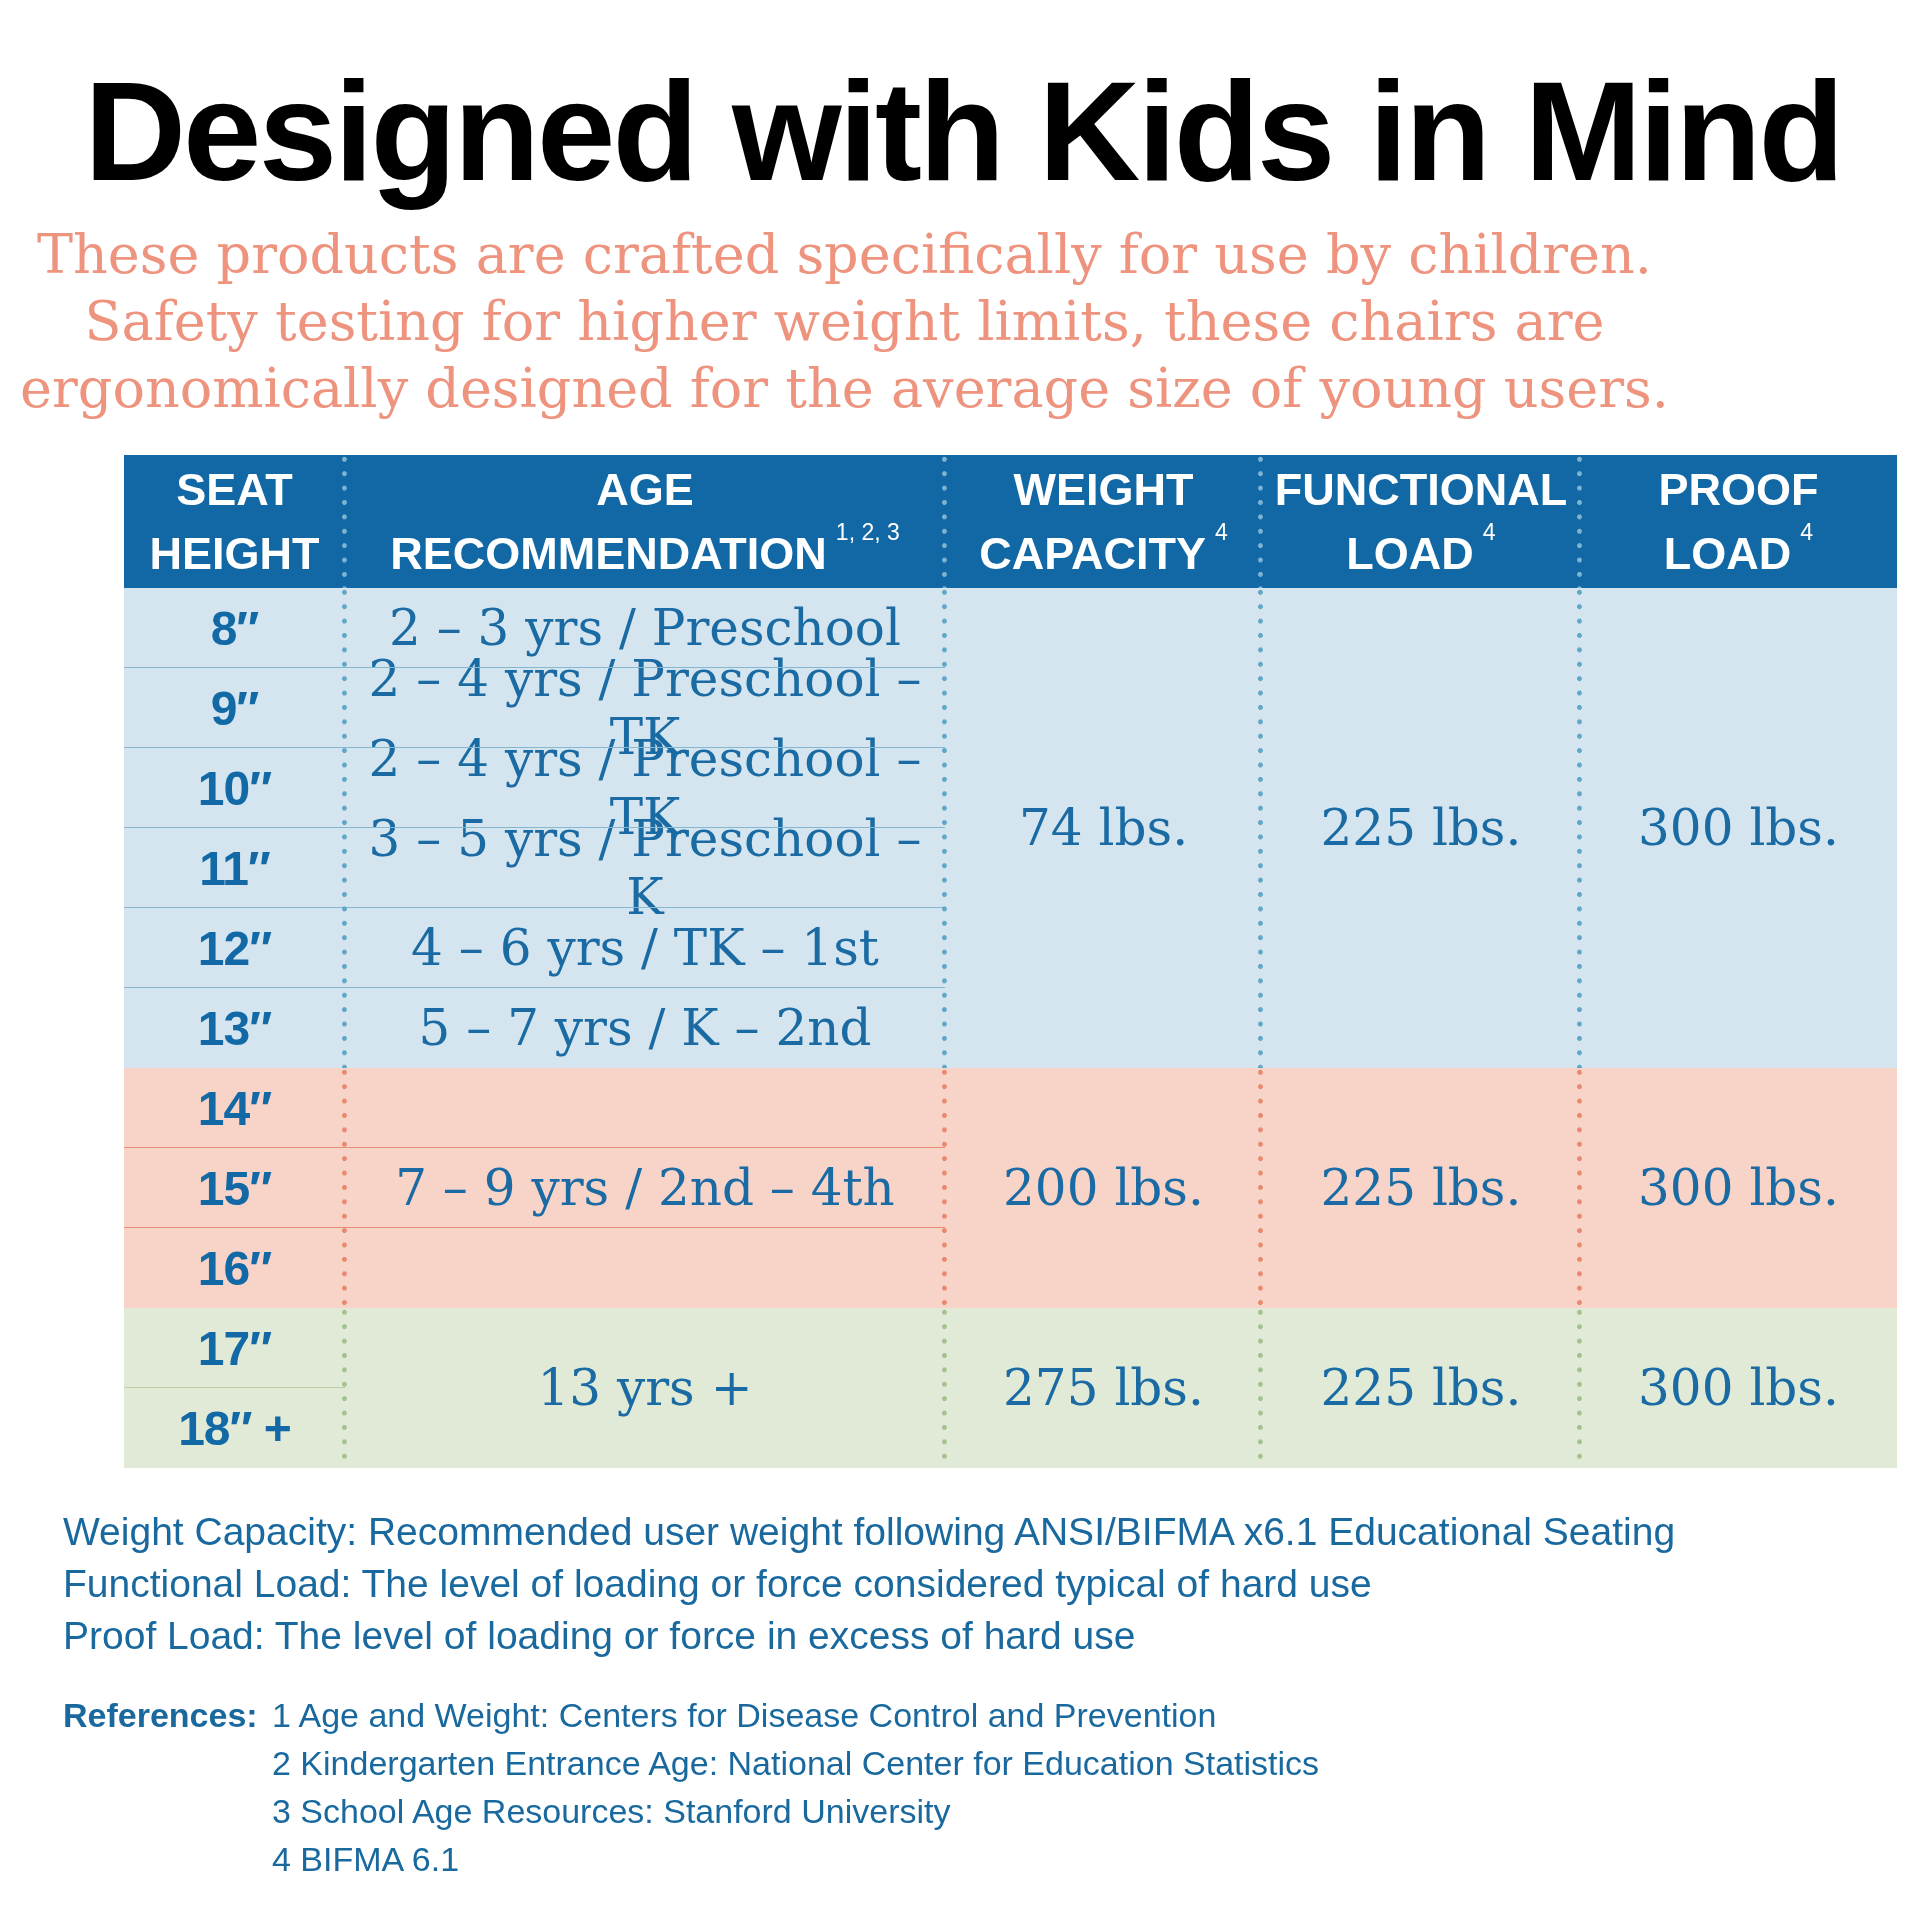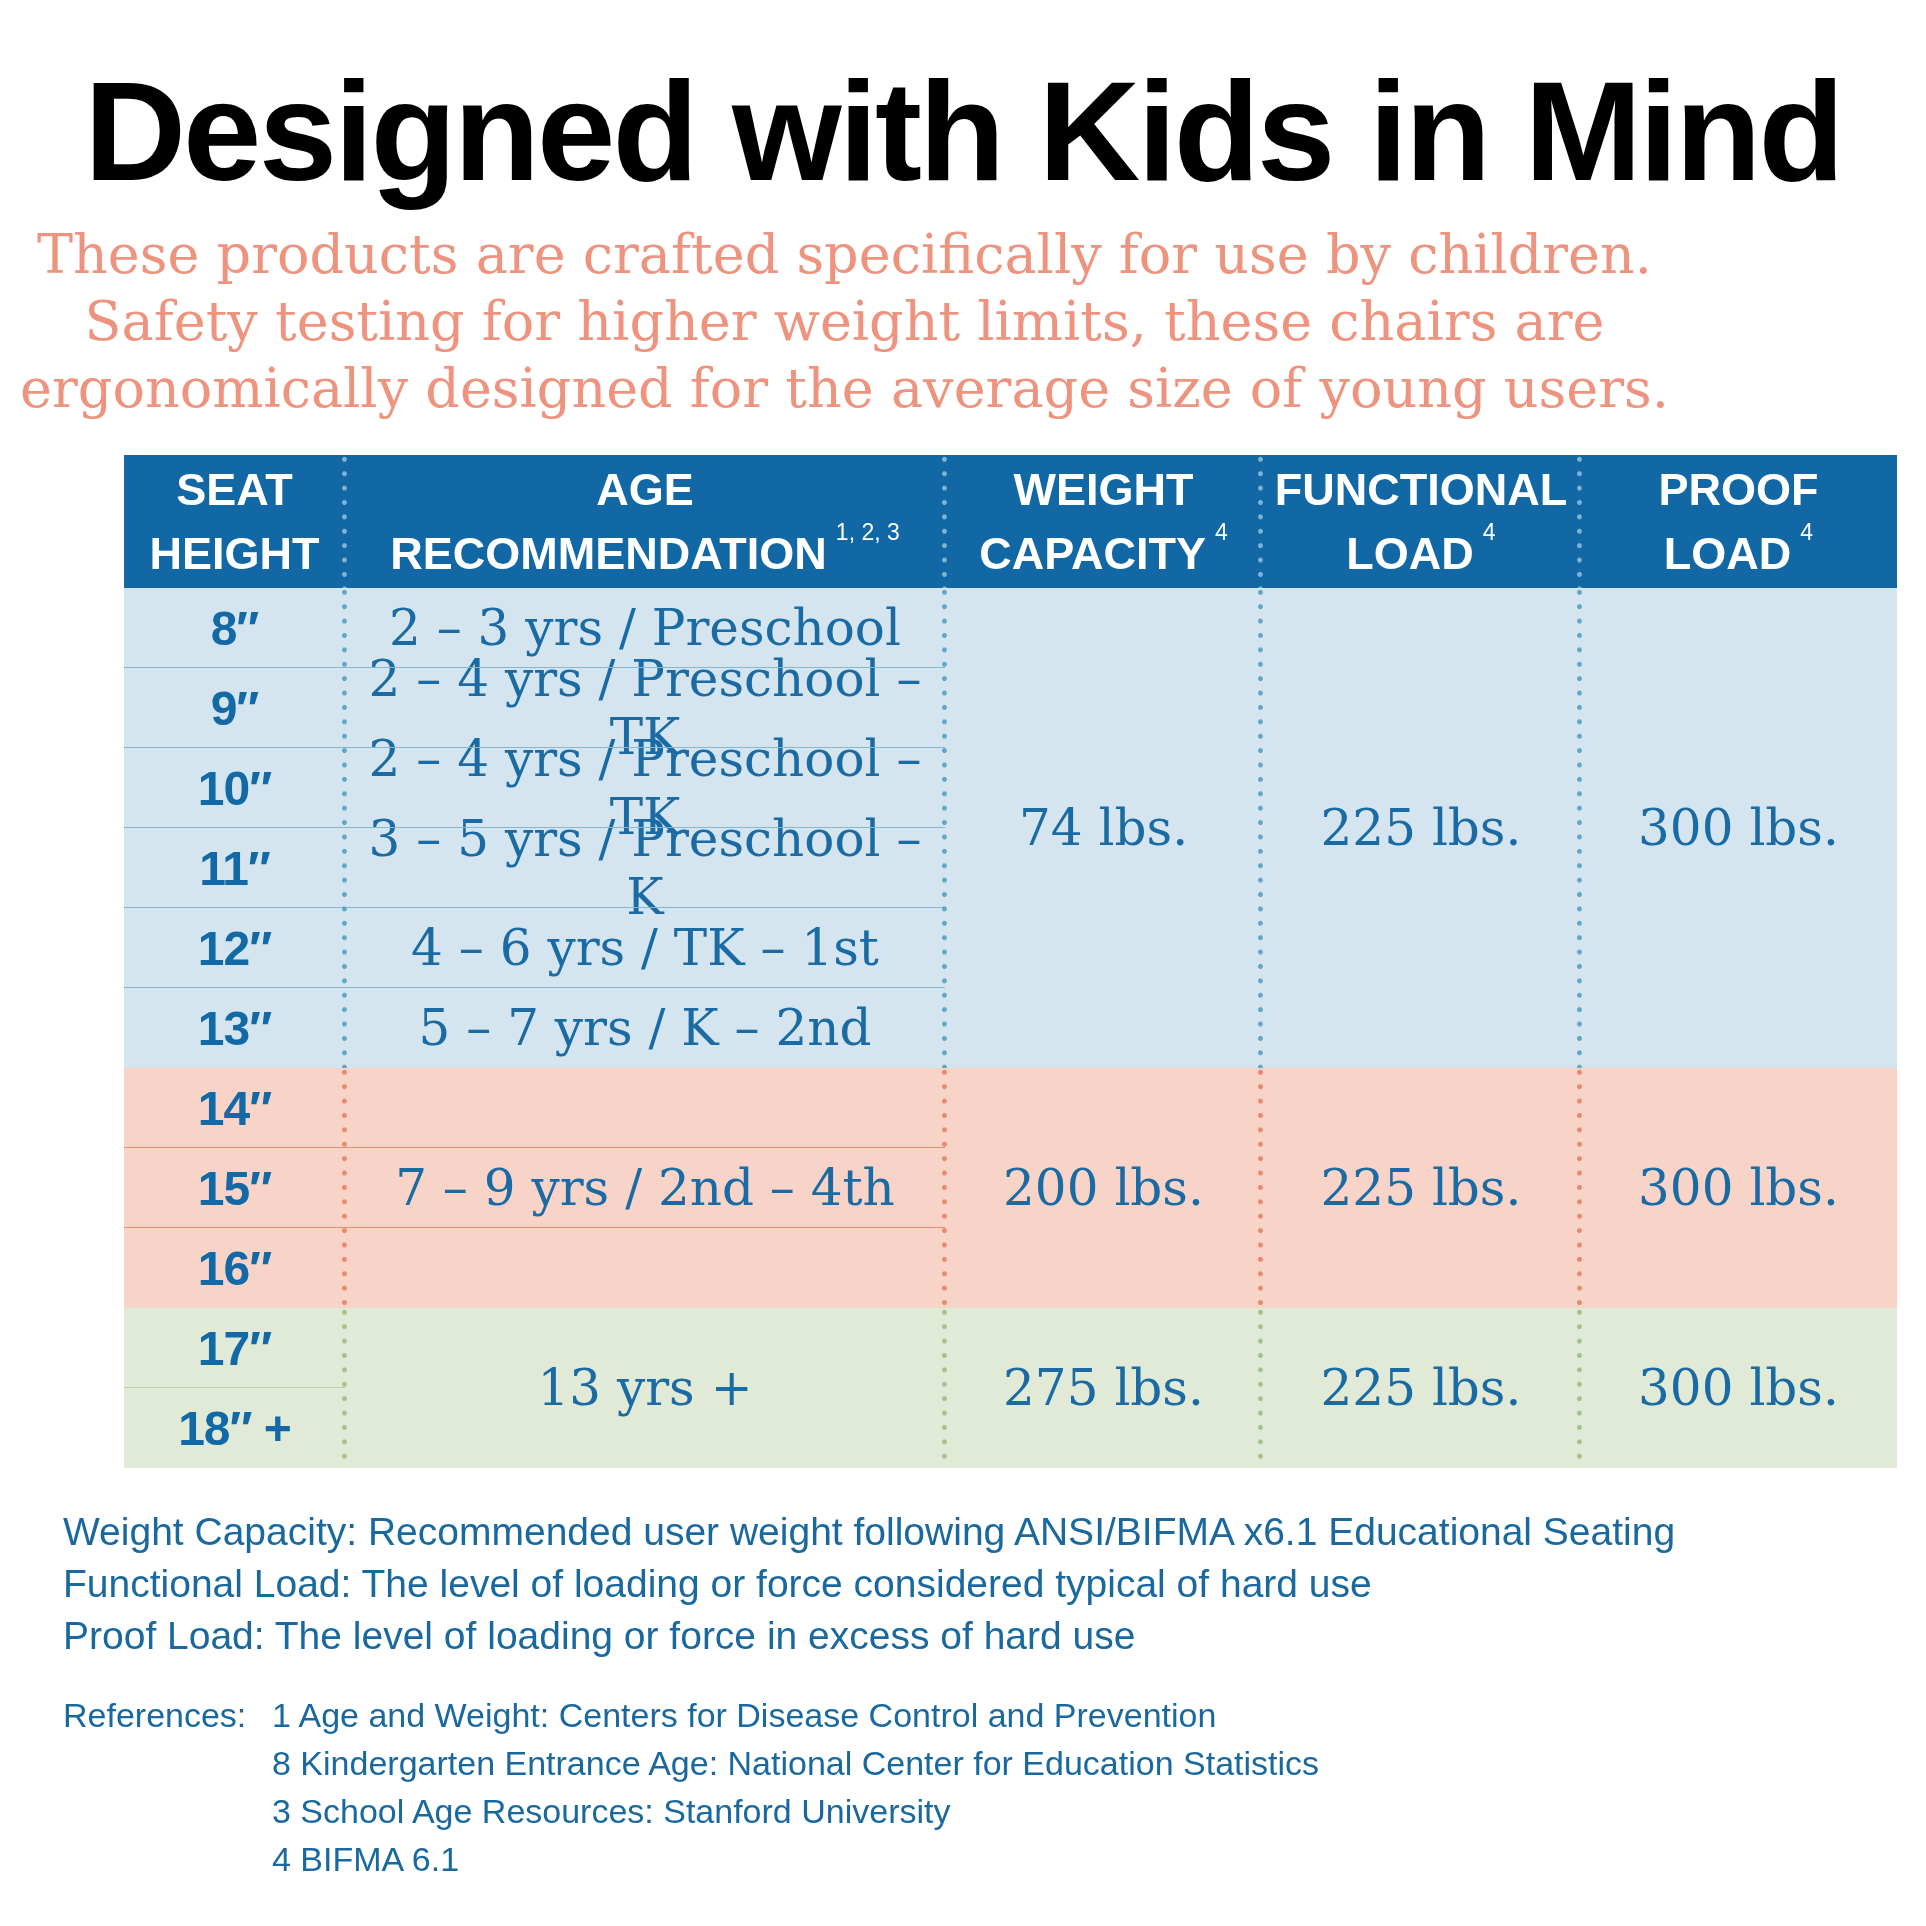--- a/index.html
+++ b/index.html
@@ -49,21 +49,21 @@
   .hl-p{background:#e88f73;width:821px;}
   .hl-g{background:#bccfa9;width:221px;}
 
   
   .defs{position:absolute;left:63px;top:1506px;width:1801px;}
   .def{margin:0;font-size:39px;line-height:52px;color:#19699f;}
   .def-term{font-weight:400;}
 
   .refs{position:absolute;left:63px;top:1691px;width:1801px;display:flex;align-items:flex-start;
         font-size:34px;line-height:48px;color:#19699f;}
-  .refs-label{font-weight:400;flex:0 0 209px;}
+  .refs-label{font-weight:700;flex:0 0 209px;}
   .ref-item{margin:0;}
 </style>
 </head>
 <body>
 
 <h1 class="page-title">Designed with Kids in Mind</h1>
 
 <div class="subtitle">
   <div>These products are crafted specifically for use by children.</div>
   <div>Safety testing for higher weight limits, these chairs are</div>
@@ -160,18 +160,18 @@
 <div class="defs">
   <p class="def"><span class="def-term">Weight Capacity:</span><span class="def-text"> Recommended user weight following ANSI/BIFMA x6.1 Educational Seating</span></p>
   <p class="def"><span class="def-term">Functional Load:</span><span class="def-text"> The level of loading or force considered typical of hard use</span></p>
   <p class="def"><span class="def-term">Proof Load:</span><span class="def-text"> The level of loading or force in excess of hard use</span></p>
 </div>
 
 <div class="refs">
   <span class="refs-label">References:</span>
   <div class="refs-items">
     <div class="ref-item">1 Age and Weight: Centers for Disease Control and Prevention</div>
-    <div class="ref-item">8 Kindergarten Entrance Age: National Center for Education Statistics</div>
+    <div class="ref-item">2 Kindergarten Entrance Age: National Center for Education Statistics</div>
     <div class="ref-item">3 School Age Resources: Stanford University</div>
     <div class="ref-item">4 BIFMA 6.1</div>
   </div>
 </div>
 
 
 </body></html>

